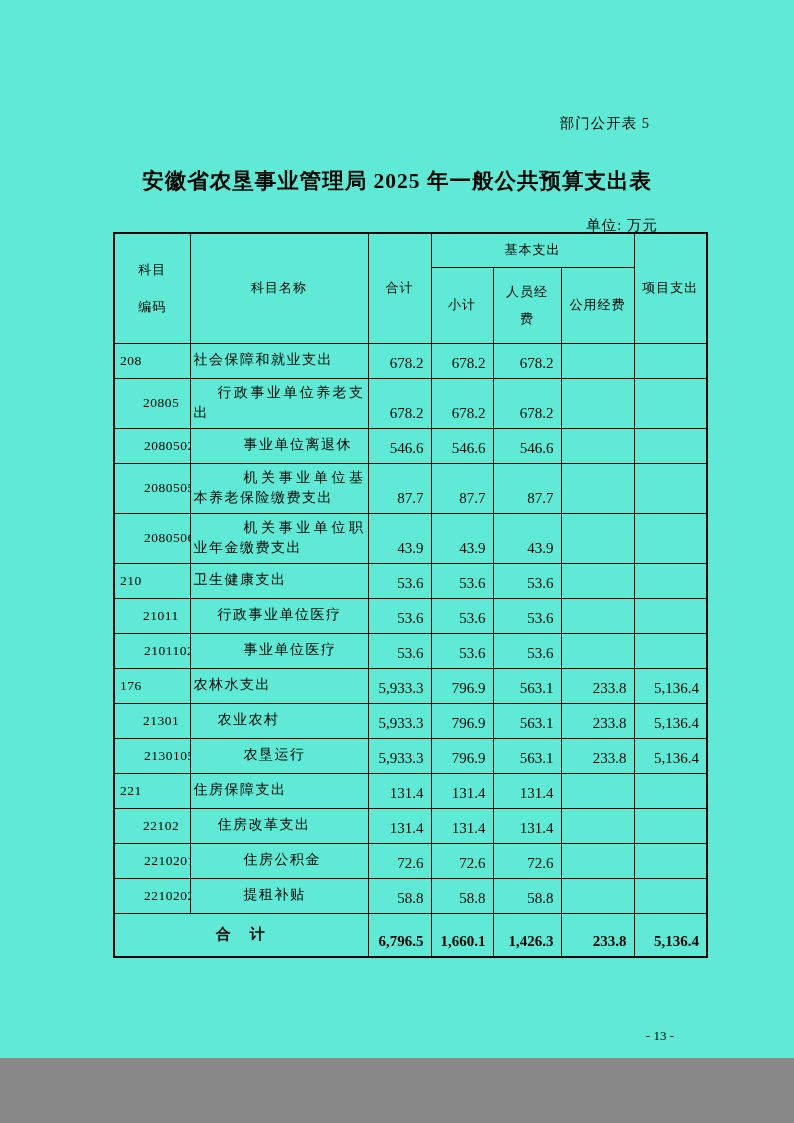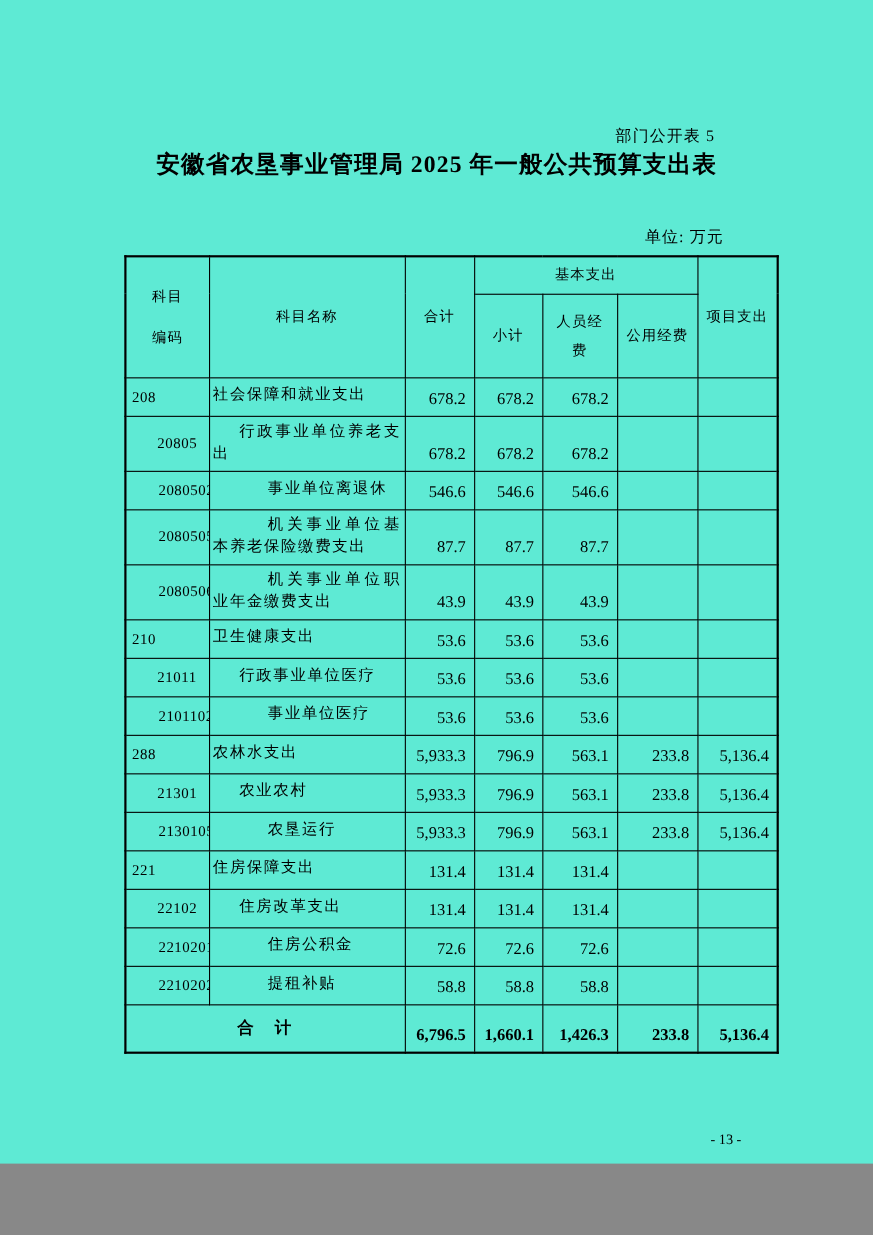--- a/index.html
+++ b/index.html
@@ -15,29 +15,29 @@
     overflow: hidden;
   }
   .corner-label {
     position: absolute;
     top: 114px; right: 144px;
     font-size: 14.5px;
     letter-spacing: 1px;
   }
   .doc-title {
     position: absolute;
-    top: 134px; left: 0; right: 0;
+    top: 166px; left: 0; right: 0;
     text-align: center;
     font-size: 21.5px;
     font-weight: bold;
     letter-spacing: 1px;
   }
   .unit-label {
     position: absolute;
-    top: 206px; right: 136px;
+    top: 216px; right: 136px;
     font-size: 14.5px;
     letter-spacing: 1px;
   }
   table.budget {
     position: absolute;
     left: 113px; top: 232px;
     width: 593px;
     border-collapse: collapse;
     table-layout: fixed;
     border: 2px solid #000;
@@ -205,21 +205,21 @@
         <tr class="row">
           <td class="code lvl3">2101102</td>
           <td class="name lvl3">事业单位医疗</td>
           <td class="num">53.6</td>
           <td class="num">53.6</td>
           <td class="num">53.6</td>
           <td class="num"></td>
           <td class="num"></td>
         </tr>
         <tr class="row">
-          <td class="code lvl1">288</td>
+          <td class="code lvl1">176</td>
           <td class="name lvl1">农林水支出</td>
           <td class="num">5,933.3</td>
           <td class="num">796.9</td>
           <td class="num">563.1</td>
           <td class="num">233.8</td>
           <td class="num">5,136.4</td>
         </tr>
         <tr class="row">
           <td class="code lvl2">21301</td>
           <td class="name lvl2">农业农村</td>

